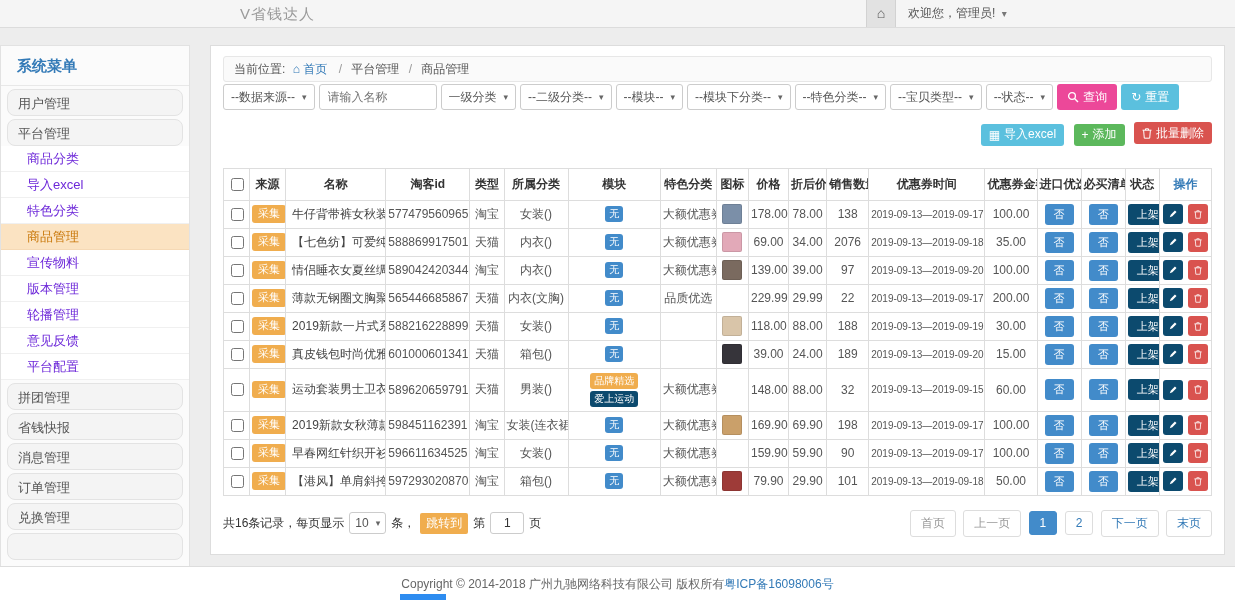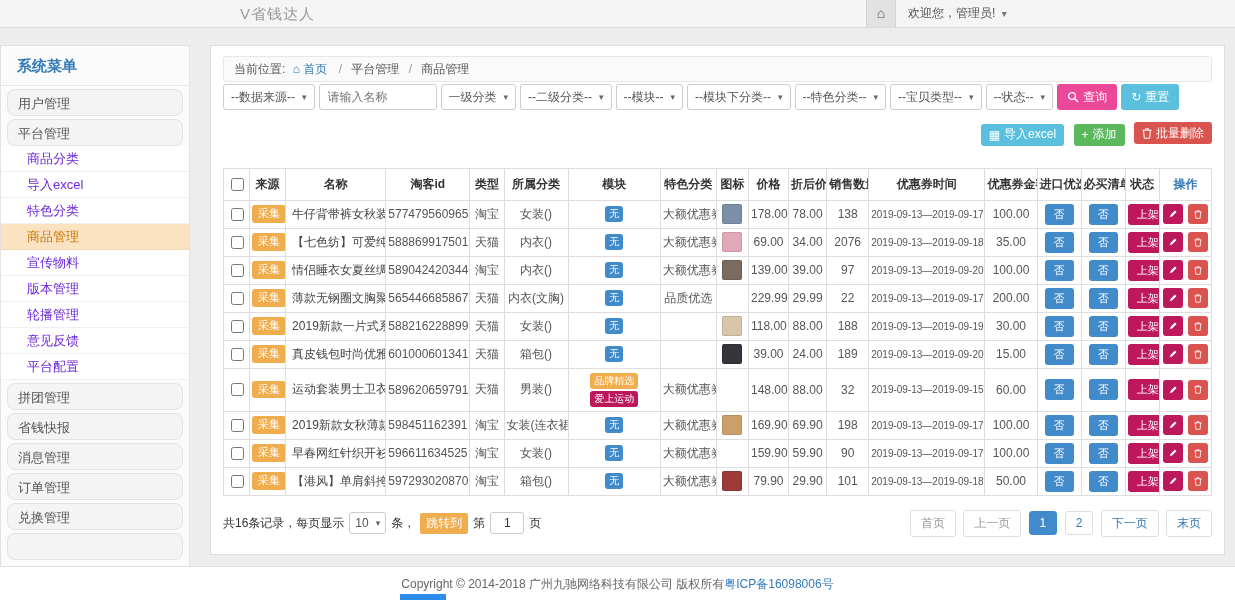--- a/index.html
+++ b/index.html
@@ -50,21 +50,21 @@
   .grid th { border:1px solid #ddd; padding:6px 2px; font-weight:bold; color:#333; white-space:nowrap; overflow:hidden; text-align:center; }
   .grid th.th-op { color:#337ab7; }
   .grid td { border:1px solid #ddd; padding:3px 2px; text-align:center; color:#555; white-space:nowrap; overflow:hidden; height:27px; }
   .grid td.c-name { text-align:left; padding-left:6px; color:#444; }
   .grid td.c-time { font-size:10px; color:#555; }
   .grid td.c-mod { white-space:normal; }
   .badge { display:inline-block; padding:2px 6px; border-radius:3px; color:#fff; font-size:11px; line-height:1.2; }
   .c-mod .badge { font-size:10px; padding:2px 4px; margin:1px 0; }
   .b-blue { background:#428bca; }
   .b-orange { background:#f0ad4e; }
-  .b-green { background:#be185d; }
+  .b-green { background:#0c4a6e; }
   .b-red { background:#d9534f; }
   .thumb { display:inline-block; width:20px; height:20px; border-radius:2px; vertical-align:middle; border:1px solid rgba(0,0,0,0.1); }
   .btn-xs { border:none; border-radius:3px; color:#fff; font-size:11px; padding:3px 9px; cursor:pointer; font-family:inherit; }
   .op-btn { display:inline-flex; align-items:center; justify-content:center; width:20px; height:20px; border:none; border-radius:3px; margin:0 1px; cursor:pointer; vertical-align:middle; }
   
   .pager-row { display:flex; justify-content:space-between; align-items:center; margin-top:14px; font-size:12px; color:#333; }
   .pager-left { display:flex; align-items:center; gap:5px; }
   .fselect.small { height:22px; padding:0 5px; }
   .jump-chip { background:#f0ad4e; color:#fff; padding:2px 6px; border-radius:2px; cursor:pointer; }
   .page-input { width:34px; height:22px; border:1px solid #ccc; border-radius:3px; text-align:center; font-size:12px; font-family:inherit; color:#333; }

